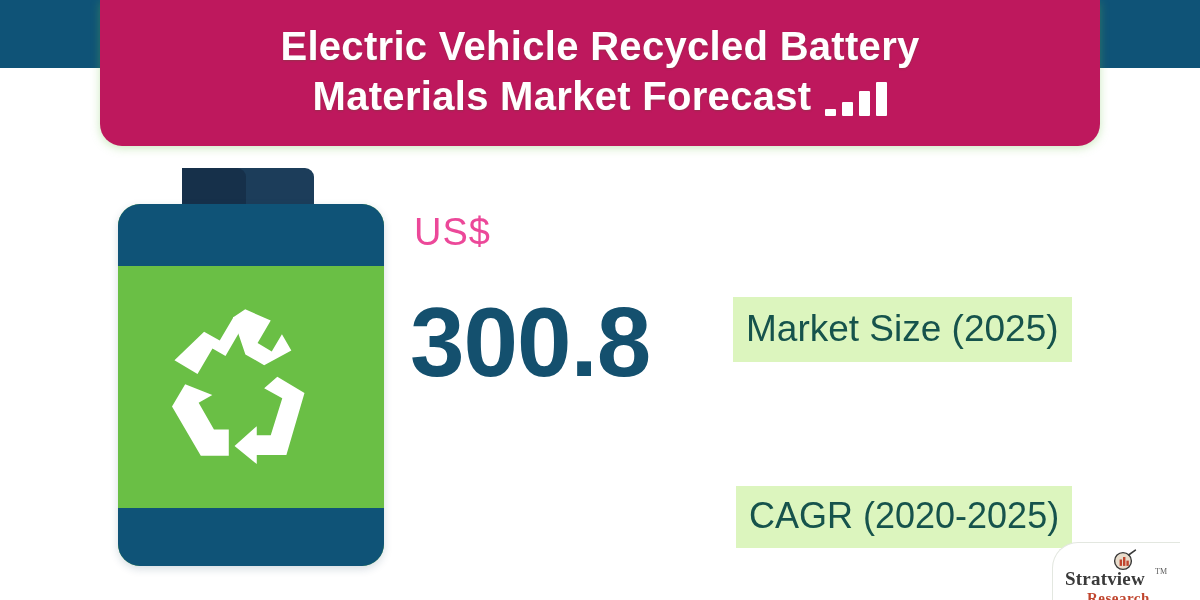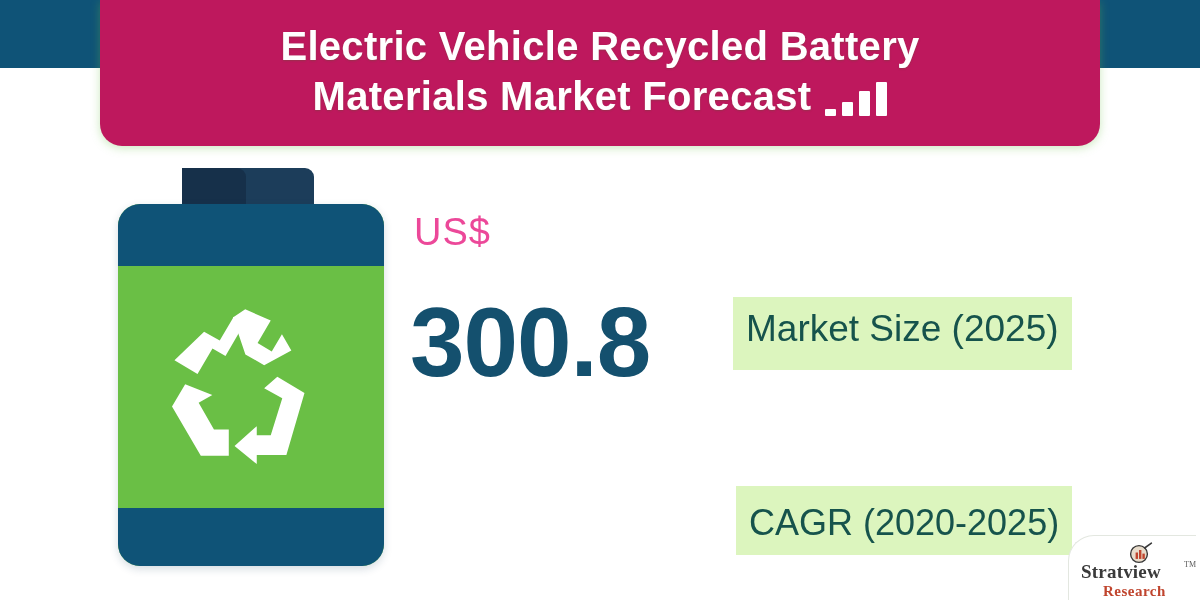--- a/index.html
+++ b/index.html
@@ -203,37 +203,37 @@
     position: absolute;
     background: #DCF5BE;
     color: #16534C;
     font-weight: 400;
     line-height: 1;
     white-space: nowrap;
   }
   .tag-market {
     left: 323px;
     top: 92px;
-    padding: 13px 13px 23px 13px;
+    padding: 13px 13px 15px 13px;
     font-size: 37px;
   }
   .tag-cagr {
     left: 326px;
     top: 281px;
-    padding: 19px 13px 14px 13px;
+    padding: 12px 13px 14px 13px;
     font-size: 36px;
   }
 
   
   .logo {
     position: absolute;
-    right: 4px;
+    right: 20px;
     bottom: 0;
     width: 128px;
-    height: 65px;
+    height: 58px;
     background: #ffffff;
     border-top-left-radius: 26px;
     border: 1px solid #E3E7E0;
     border-right: none;
     border-bottom: none;
     box-sizing: border-box;
     overflow: hidden;
   }
   .logo-mark {
     position: absolute;
@@ -254,21 +254,20 @@
     letter-spacing: 0.2px;
     line-height: 1;
   }
   .logo-tm {
     position: absolute;
     left: 102px;
     top: 24px;
     font-family: "Liberation Serif", serif;
     font-size: 8px;
     color: #5A5A5A;
-    margin-left: 13px;
   }
   .logo-sub {
     position: absolute;
     left: 34px;
     top: 48px;
     font-family: "Liberation Serif", serif;
     font-size: 15px;
     font-weight: 700;
     color: #C0452E;
     letter-spacing: 0.5px;

